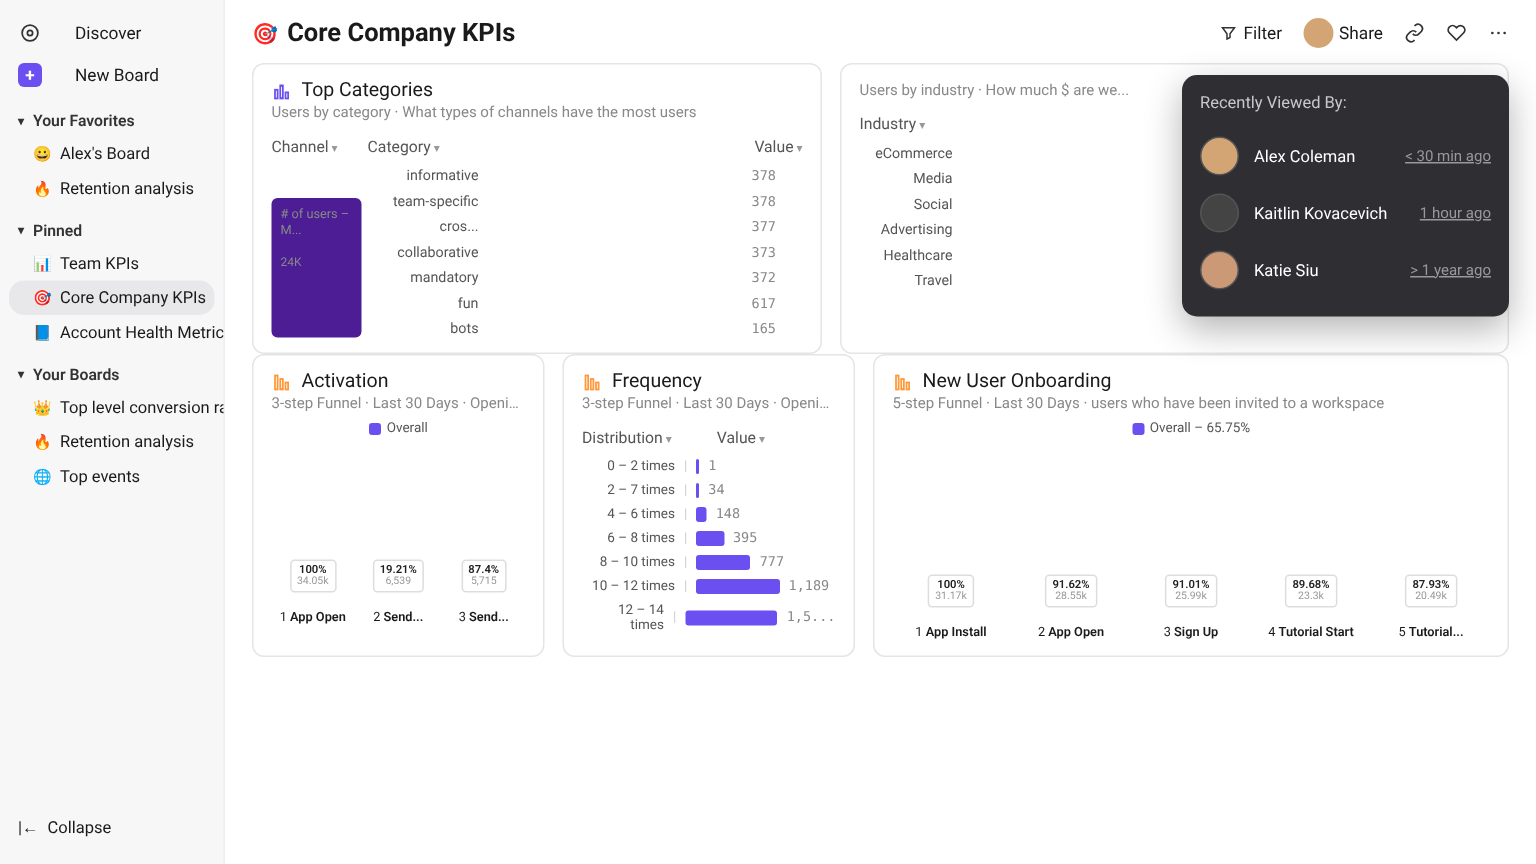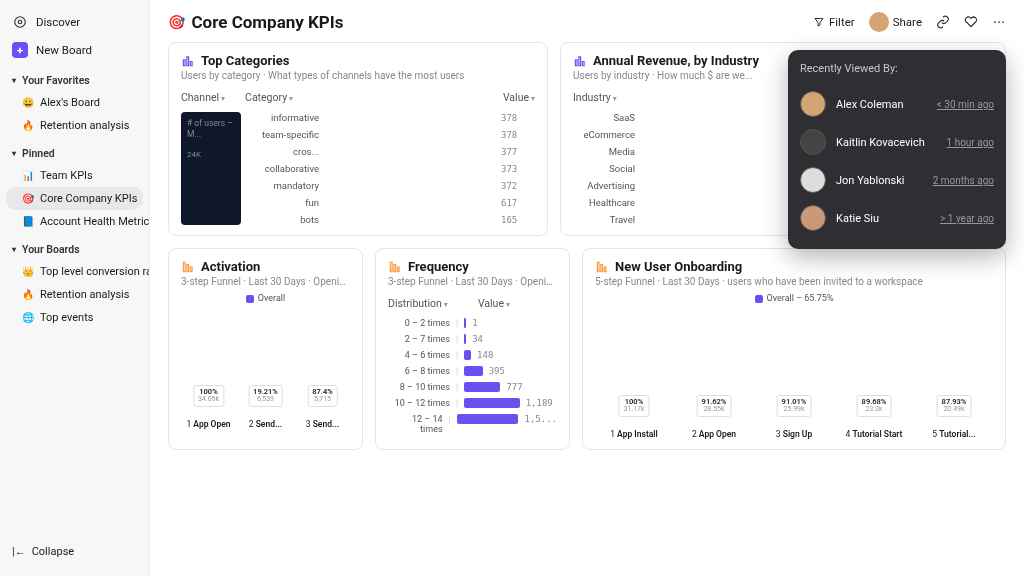--- a/index.html
+++ b/index.html
@@ -1,55 +1,55 @@
 <!DOCTYPE html>
 <html><head>
 <meta charset="utf-8">
 <style>
   * { box-sizing: border-box; margin: 0; padding: 0; }
   body { font-family: -apple-system, BlinkMacSystemFont, "Segoe UI", Roboto, sans-serif; font-size: 12px; color: #1a1a1a; background: #fff; }
   .app { display: flex; width: 1024px; height: 576px; overflow: hidden; }
 
   
   .sidebar { width: 150px; background: #f7f7f8; display: flex; flex-direction: column; padding: 8px 0; border-right: 1px solid #eee; }
-  .nav-item { display: flex; align-items: center; gap: 8px; padding: 6px 12px; font-size: 11.5px; cursor: pointer; }
+  .nav-item { display: flex; align-items: center; gap: 22px; padding: 6px 12px; font-size: 11.5px; cursor: pointer; }
   .nav-icon { width: 16px; height: 16px; display: inline-flex; align-items: center; justify-content: center; flex-shrink: 0; }
   .nav-plus { background: #6b4ff0; border-radius: 4px; color: #fff; font-weight: bold; }
   .section-h { display: flex; align-items: center; gap: 6px; font-size: 10.5px; font-weight: 600; padding: 10px 12px 4px; color: #333; cursor: pointer; }
   .chev { font-size: 8px; }
   .sub { display: flex; align-items: center; gap: 6px; padding: 5px 12px 5px 22px; font-size: 11px; cursor: pointer; white-space: nowrap; overflow: hidden; text-overflow: ellipsis; }
   .sub .em { font-size: 10px; width: 12px; }
   .sub.active { background: #e8e8ea; border-radius: 10px; margin: 0 6px; padding-left: 16px; }
   .collapse { margin-top: auto; padding: 10px 12px; font-size: 11px; display: flex; align-items: center; gap: 6px; cursor: pointer; }
 
   
   .main { flex: 1; padding: 12px 18px; overflow: hidden; position: relative; }
   .header { display: flex; align-items: center; justify-content: space-between; margin-bottom: 10px; }
   .title { font-size: 17px; font-weight: 700; display: flex; align-items: center; gap: 6px; }
   .title .em { font-size: 14px; }
   .hdr-actions { display: flex; align-items: center; gap: 14px; font-size: 11.5px; }
   .icon-btn { cursor: pointer; display: inline-flex; align-items: center; gap: 4px; }
   .avatar-sm { width: 20px; height: 20px; border-radius: 50%; background: #d4a574; }
 
   .grid { display: grid; grid-template-columns: 380px 1fr; gap: 12px; }
-  .row2 { display: grid; grid-template-columns: 195px 195px 1fr; gap: 12px; margin-top: 12px; }
+  .row2 { display: grid; grid-template-columns: 195px 195px 1fr; gap: 12px; }
 
   .card { border: 1px solid #e5e5e8; border-radius: 8px; padding: 10px 12px; background: #fff; }
-  .card-h { display: flex; align-items: center; gap: 6px; font-size: 13px; font-weight: 700; }
+  .card-h { display: flex; align-items: center; gap: 6px; font-size: 13px; font-weight: 400; }
   .card-icon { color: #6b4ff0; }
   .card-icon.orange { color: #ff9838; }
   .card-sub { font-size: 10px; color: #888; margin-top: 2px; white-space: nowrap; overflow: hidden; text-overflow: ellipsis; }
 
   .filters { display: flex; gap: 20px; font-size: 10.5px; color: #555; margin: 10px 0 8px; }
   .filters .spacer { flex: 1; }
   .drop { cursor: pointer; }
   .drop::after { content: " ▾"; font-size: 8px; color: #999; }
 
   .topcat-body { display: flex; gap: 8px; }
-  .tiny-card { width: 60px; background: #0f172a; border-radius: 4px; padding: 6px; font-size: 8.5px; color: #888; line-height: 1.3; }
+  .tiny-card { width: 60px; background: #4c1d95; border-radius: 4px; padding: 6px; font-size: 8.5px; color: #888; line-height: 1.3; margin-top: 20px; }
   .tiny-card .v { margin-top: 10px; font-size: 8px; }
 
   .bars { flex: 1; display: flex; flex-direction: column; gap: 6px; }
   .bar-row { display: flex; align-items: center; gap: 6px; font-size: 9.5px; }
   .bar-label { width: 70px; text-align: right; color: #555; white-space: nowrap; overflow: hidden; text-overflow: ellipsis; }
   .bar-label.rt { width: 62px; }
   .bar-track { flex: 1; height: 10px; position: relative; }
   .bar-fill { height: 100%; border-radius: 2px; }
   .bar-val { width: 34px; color: #888; font-family: ui-monospace, monospace; font-size: 9px; }
 
@@ -64,21 +64,21 @@
   .step-bar { width: 100%; background: #6b4ff0; position: relative; }
   .step-bg { position: absolute; bottom: 0; left: 0; right: 0; background: #ece8fc; }
   .step-badge { position: absolute; top: -28px; left: 50%; transform: translateX(-50%); background: #fff; border: 1px solid #ddd; border-radius: 3px; padding: 2px 4px; font-size: 7.5px; text-align: center; line-height: 1.1; white-space: nowrap; }
   .step-badge .p { font-weight: 600; color: #222; }
   .step-badge .n { color: #999; font-size: 7px; }
   .step-label { font-size: 8.5px; text-align: center; margin-top: 6px; white-space: nowrap; overflow: hidden; text-overflow: ellipsis; }
   .step-label .idx { font-weight: 400; }
   .step-label .nm { font-weight: 600; }
 
   .freq-rows { display: flex; flex-direction: column; gap: 6px; margin-top: 4px; }
-  .freq-row { display: flex; gap: 6px; font-size: 9px; }
+  .freq-row { display: flex; align-items: center; gap: 6px; font-size: 9px; }
   .freq-label { width: 62px; text-align: right; color: #555; }
   .freq-sep { color: #ccc; }
   .freq-bar { height: 10px; background: #6b4ff0; border-radius: 2px; }
   .freq-val { color: #888; font-family: ui-monospace, monospace; }
 
   
   .popover { position: absolute; right: 18px; top: 50px; width: 218px; background: #2e2e33; border-radius: 10px; padding: 12px; color: #fff; box-shadow: 0 8px 24px rgba(0,0,0,.3); z-index: 10; }
   .popover-h { font-size: 11px; color: #c8c8cc; margin-bottom: 10px; }
   .viewer { display: flex; align-items: center; gap: 10px; padding: 6px 0; }
   .viewer-avatar { width: 26px; height: 26px; border-radius: 50%; background: #777; flex-shrink: 0; border: 1px solid #555; }
@@ -263,42 +263,27 @@
               <div class="bar-row">
                 <span class="bar-label">bots</span>
       <span class="bar-track"><span class="bar-fill" style="width:96.03174603174604%;background:#a96bd8"></span></span>
       <span class="bar-val">165</span>
               </div>
             </div>
         </div>
       </div>
 
       <div class="card">
-        <div class="card-h">
-          <span class="card-icon">
-            <svg width="14" height="14" viewBox="0 0 24 24" fill="none" stroke="currentColor" stroke-width="2">
-                <rect x="4" y="10" width="3" height="10"></rect>
-                <rect x="10" y="5" width="3" height="15"></rect>
-                <rect x="16" y="13" width="3" height="7"></rect>
-              </svg>
-          </span>
-          <span>Annual Revenue, by Industry</span>
-        </div>
         <div class="card-sub">Users by industry · How much $ are we...</div>
         <div class="filters">
           <span class="drop">Industry</span>
           <span class="spacer"></span>
           <span class="drop">Value</span>
         </div>
         <div class="bars rev-bars" id="rev-bars">
-            <div class="bar-row">
-              <span class="bar-label rt">SaaS</span>
-      <span class="bar-track"><span class="bar-fill" style="width:100%;background:#6b4ff0"></span></span>
-      <span class="bar-val" style="width:42px">34...</span>
-            </div>
             <div class="bar-row">
               <span class="bar-label rt">eCommerce</span>
       <span class="bar-track"><span class="bar-fill" style="width:68.73529411764706%;background:#ff7a3d"></span></span>
       <span class="bar-val" style="width:42px">23.37M</span>
             </div>
             <div class="bar-row">
               <span class="bar-label rt">Media</span>
       <span class="bar-track"><span class="bar-fill" style="width:65.91176470588236%;background:#4ac7b9"></span></span>
       <span class="bar-val" style="width:42px">22.41M</span>
             </div>
@@ -528,25 +513,20 @@
             <span class="viewer-avatar" style="background:#d4a574"></span>
       <span class="viewer-name">Alex Coleman</span>
       <span class="viewer-time">&lt; 30 min ago</span>
           </div>
           <div class="viewer">
             <span class="viewer-avatar" style="background:#444"></span>
       <span class="viewer-name">Kaitlin Kovacevich</span>
       <span class="viewer-time">1 hour ago</span>
           </div>
           <div class="viewer">
-            <span class="viewer-avatar" style="background:#ddd"></span>
-      <span class="viewer-name">Jon Yablonski</span>
-      <span class="viewer-time">2 months ago</span>
-          </div>
-          <div class="viewer">
             <span class="viewer-avatar" style="background:#c97"></span>
       <span class="viewer-name">Katie Siu</span>
       <span class="viewer-time">&gt; 1 year ago</span>
           </div>
         </div>
     </div>
   </main>
 </div>
 
 </body></html>

